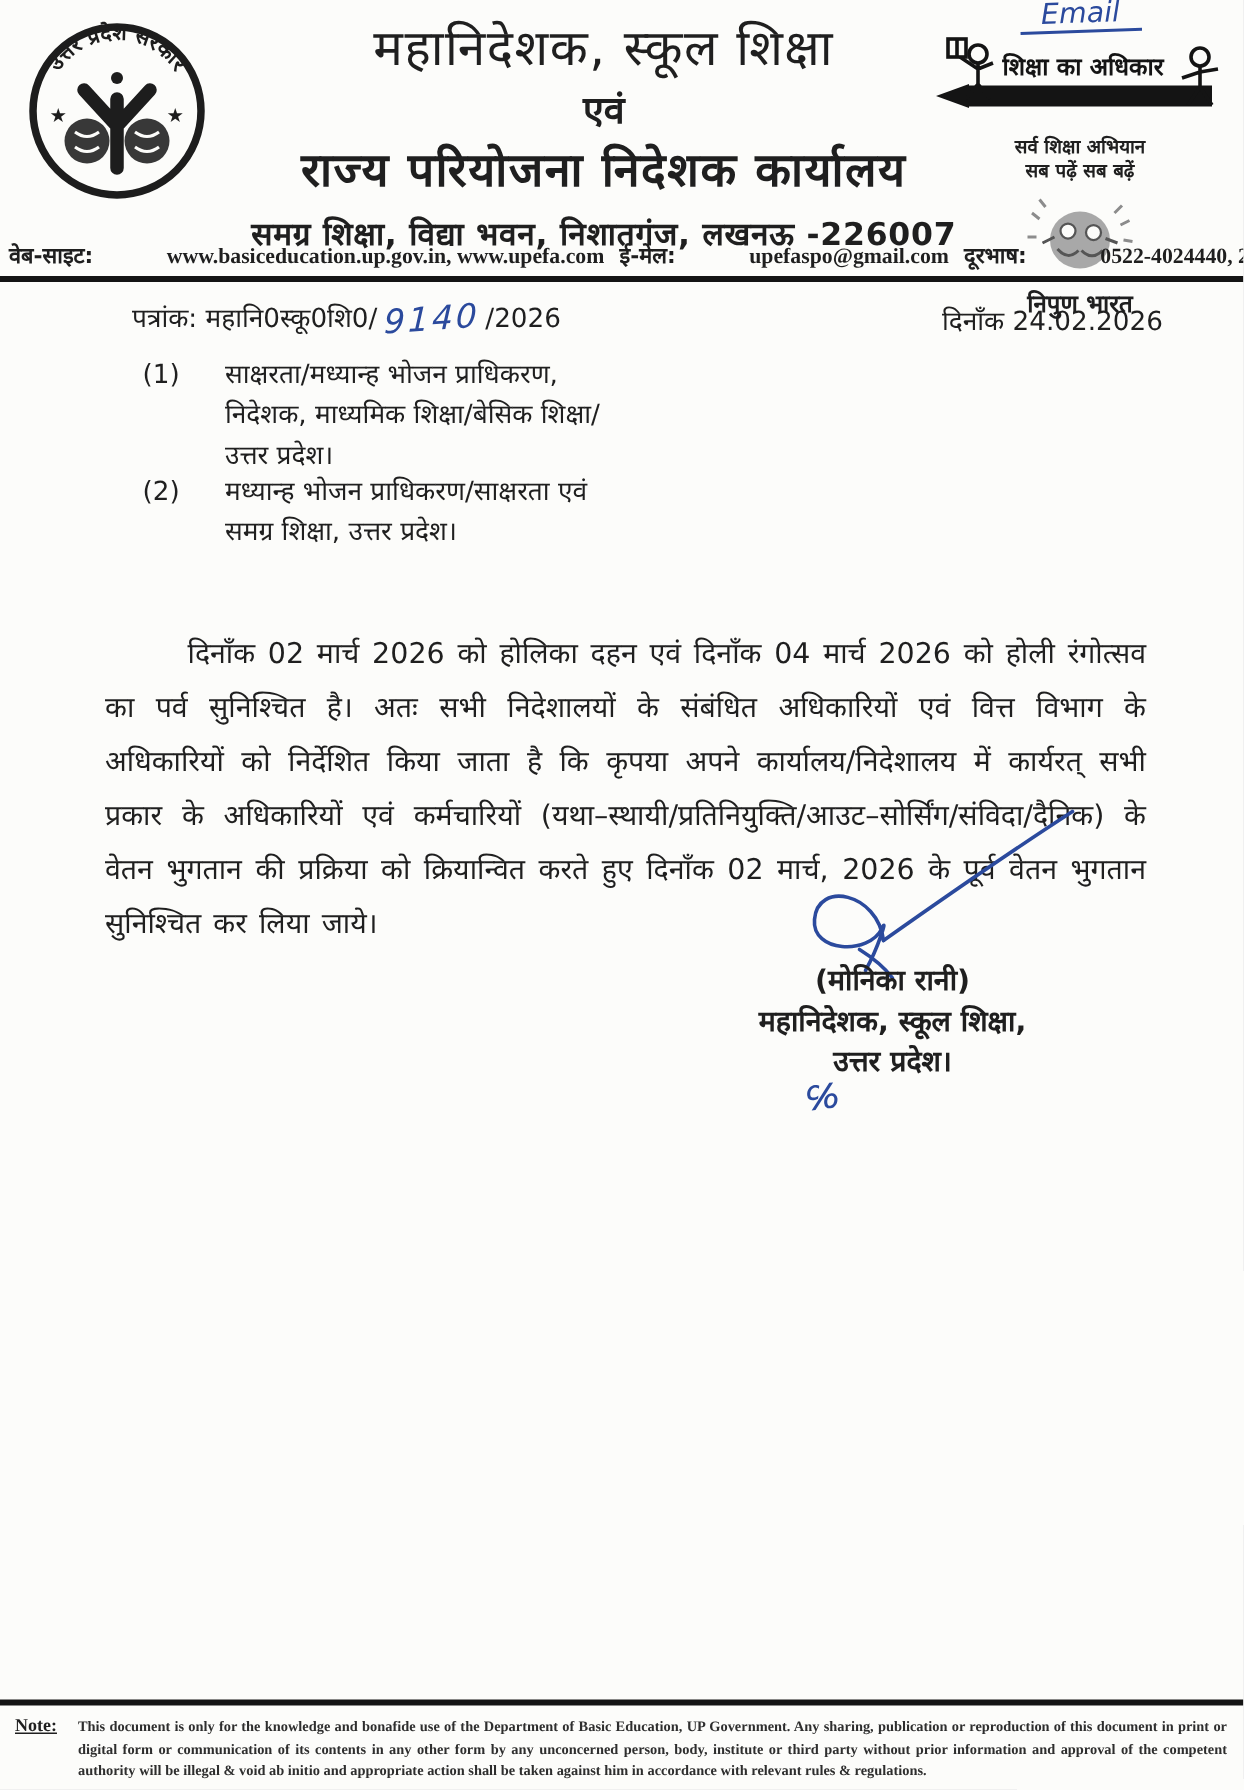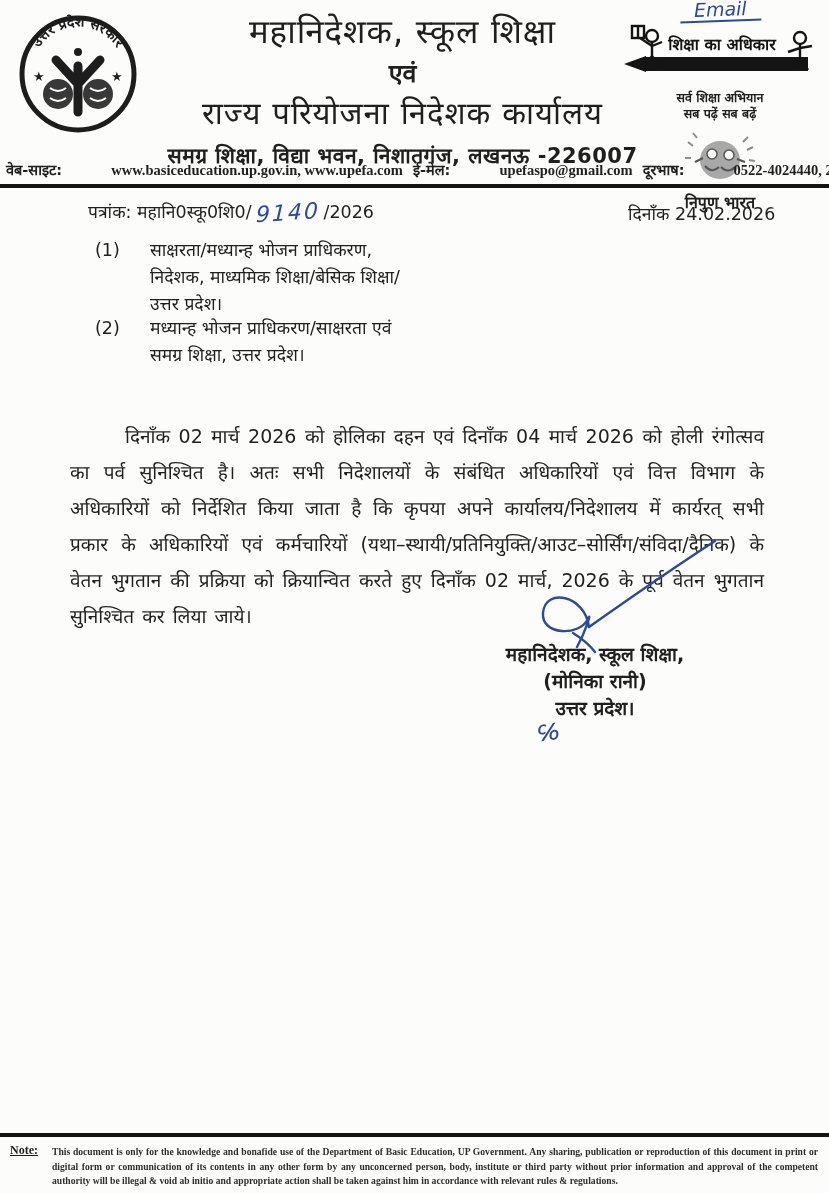--- a/index.html
+++ b/index.html
@@ -11,21 +11,21 @@
     background:#fcfcfa;
     font-family:"DejaVu Sans","Liberation Sans",sans-serif;
     color:#1f1f1f;
     overflow:hidden;
   }
   
   .seal { position:absolute; left:16px; top:8px; width:124px; height:138px; }
   .header-center { position:absolute; left:150px; top:8px; width:505px; text-align:center; }
   .title-1 { font-size:33px; font-weight:normal; letter-spacing:1px; }
   .title-2 { font-size:25px; font-weight:bold; margin-top:2px; }
-  .title-3 { font-size:31px; font-weight:normal; margin-top:2px; letter-spacing:1px; }
+  .title-3 { font-size:31px; font-weight:bold; margin-top:2px; letter-spacing:1px; }
   .address-line { font-size:21px; font-weight:bold; margin-top:8px; letter-spacing:.5px; }
   .header-right { position:absolute; left:616px; top:0; width:208px; text-align:center; }
   .hw-email {
     color:#2b4a9d; font-size:19px; font-style:italic;
     display:inline-block; transform:rotate(-2deg);
     border-bottom:2px solid #2b4a9d; padding:0 14px 1px 14px; line-height:1;
   }
   .rte-logo { display:block; margin:0 auto; }
   .ssa-lines { font-size:12.5px; font-weight:bold; line-height:16px; margin-top:2px; }
   .nipun-wrap { margin-top:6px; }
@@ -186,22 +186,22 @@
 
   <svg class="sig-stroke" width="200" height="130" viewBox="0 0 200 130">
     <g stroke="#2b4a9d" stroke-width="2.4" fill="none" stroke-linecap="round">
       <path d="M192 8 C 158 30, 100 70, 66 94"></path>
       <path d="M66 94 C 62 62, 22 54, 20 80 C 18 102, 56 104, 65 86 C 69 77, 63 98, 54 114"></path>
       <path d="M50 100 C 58 105, 66 111, 72 119"></path>
     </g>
   </svg>
 
   <div class="sign-block">
+    <div>(मोनिका रानी)</div>
     <div>महानिदेशक, स्कूल शिक्षा,</div>
-    <div>(मोनिका रानी)</div>
     <div>उत्तर प्रदेश।</div>
   </div>
 
   <div class="oc-mark">℅</div>
 
   <div class="rule-bottom"></div>
   <div class="note-label">Note:</div>
   <div class="note-text">This document is only for the knowledge and bonafide use of the Department of Basic Education, UP Government. Any sharing, publication or reproduction of this document in print or digital form or communication of its contents in any other form by any unconcerned person, body, institute or third party without prior information and approval of the competent authority will be illegal &amp; void ab initio and appropriate action shall be taken against him in accordance with relevant rules &amp; regulations.</div>
 
 </div>

